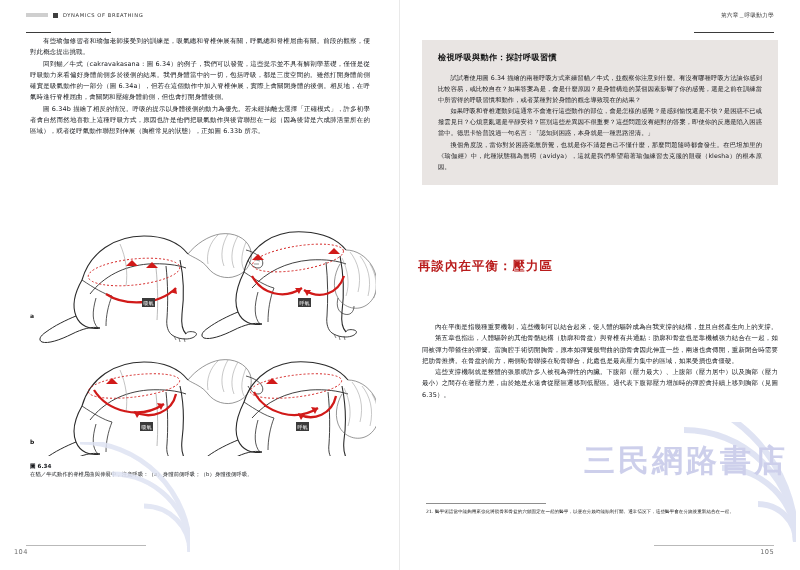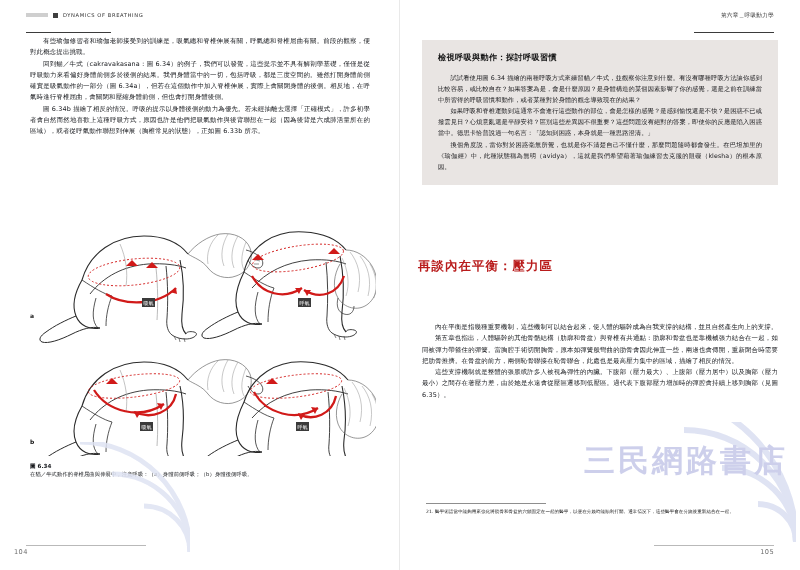--- a/index.html
+++ b/index.html
@@ -289,21 +289,21 @@
       <h3>檢視呼吸與動作：探討呼吸習慣</h3>
       <p>試試看使用圖 6.34 描繪的兩種呼吸方式來練習貓／牛式，並觀察你注意到什麼。有沒有哪種呼吸方法讓你感到比較容易，或比較自在？如果答案為是，會是什麼原因？是身體構造的某個因素影響了你的感覺，還是之前在訓練當中所習得的呼吸習慣和動作，或者某種對於身體的觀念導致現在的結果？</p>
       <p>如果呼吸和脊椎運動到這通常不會進行這些動作的部位，會是怎樣的感覺？是感到愉悅還是不快？是困惑不已或撥雲見日？心煩意亂還是平靜安祥？區別這些差異因不很重要？這些問題沒有絕對的答案，即使你的反應是陷入困惑當中。德思卡恰普說過一句名言：「認知到困惑，本身就是一種思路澄清。」</p>
       <p>換個角度說，當你對於困惑毫無所覺，也就是你不清楚自己不懂什麼，那麼問題隨時都會發生。在巴坦加里的《瑜伽經》中，此種狀態稱為無明（avidya），這就是我們希望藉著瑜伽練習去克服的阻礙（klesha）的根本原因。</p>
     </div>
 
     <div class="sechead">再談內在平衡：壓力區</div>
 
     <div class="col" style="left:22px;width:356px;top:304px;margin-top:18px;">
       <p class="bt ind">內在平衡是指幾種重要機制，這些機制可以結合起來，使人體的驅幹成為自我支撐的結構，並且自然產生向上的支撐。</p>
-      <p class="bt ind">第五章也指出，人體驅幹的其他骨骼結構（肋廓和骨盆）與脊椎有共通點：肋廓和骨盆也是靠機械張力結合在一起，如同被彈力帶箍住的彈簧。當胸腔手術切開胸骨，原本如彈簧般彎曲的肋骨會因此伸直一些，兩邊也會傳開，重新閉合時需要把肋骨推擠。在骨盆的前方，兩側恥骨聯接在恥骨聯合，此處也是最高壓力集中的區域，描繪了相反的情況。</p>
+      <p class="bt ind">第五章也指出，人體驅幹的其他骨骼結構（肋廓和骨盆）與脊椎有共通點：肋廓和骨盆也是靠機械張力結合在一起，如同被彈力帶箍住的彈簧。當胸腔手術切開胸骨，原本如彈簧般彎曲的肋骨會因此伸直一些，兩邊也會傳開，重新閉合時需要把肋骨推擠。在骨盆的前方，兩側恥骨聯接在恥骨聯合，此處也是最高壓力集中的區域，如果受損也會僵硬。</p>
       <p class="bt ind">這些支撐機制就是整體的張脹或許多人被視為彈性的內臟。下腹部（壓力最大）、上腹部（壓力居中）以及胸部（壓力最小）之間存在著壓力差，由於她是永遠會從壓區遷移到低壓區。過代表下腹部壓力增加時的彈腔會持續上移到胸部（見圖 6.35）。</p>
     </div>
 
     <div class="wm">
       <div class="arcs">
         <svg viewBox="0 0 330 120" width="330" height="120">
           <g fill="none" stroke="#dde1f2" stroke-width="6">
             <path d="M330,120 A150,150 0 0 0 180,-30"></path>
             <path d="M330,120 A112,112 0 0 0 218,8"></path>
             <path d="M330,120 A74,74 0 0 0 256,46"></path>

